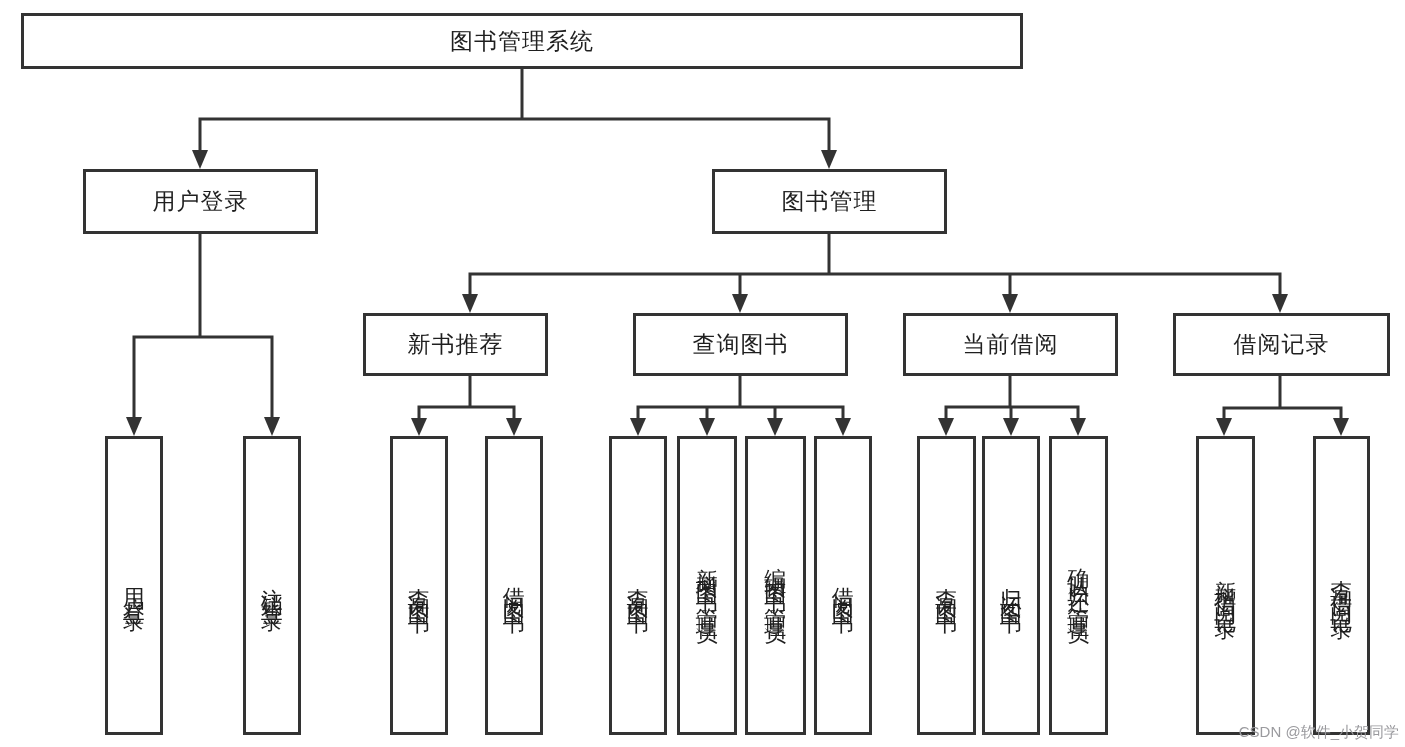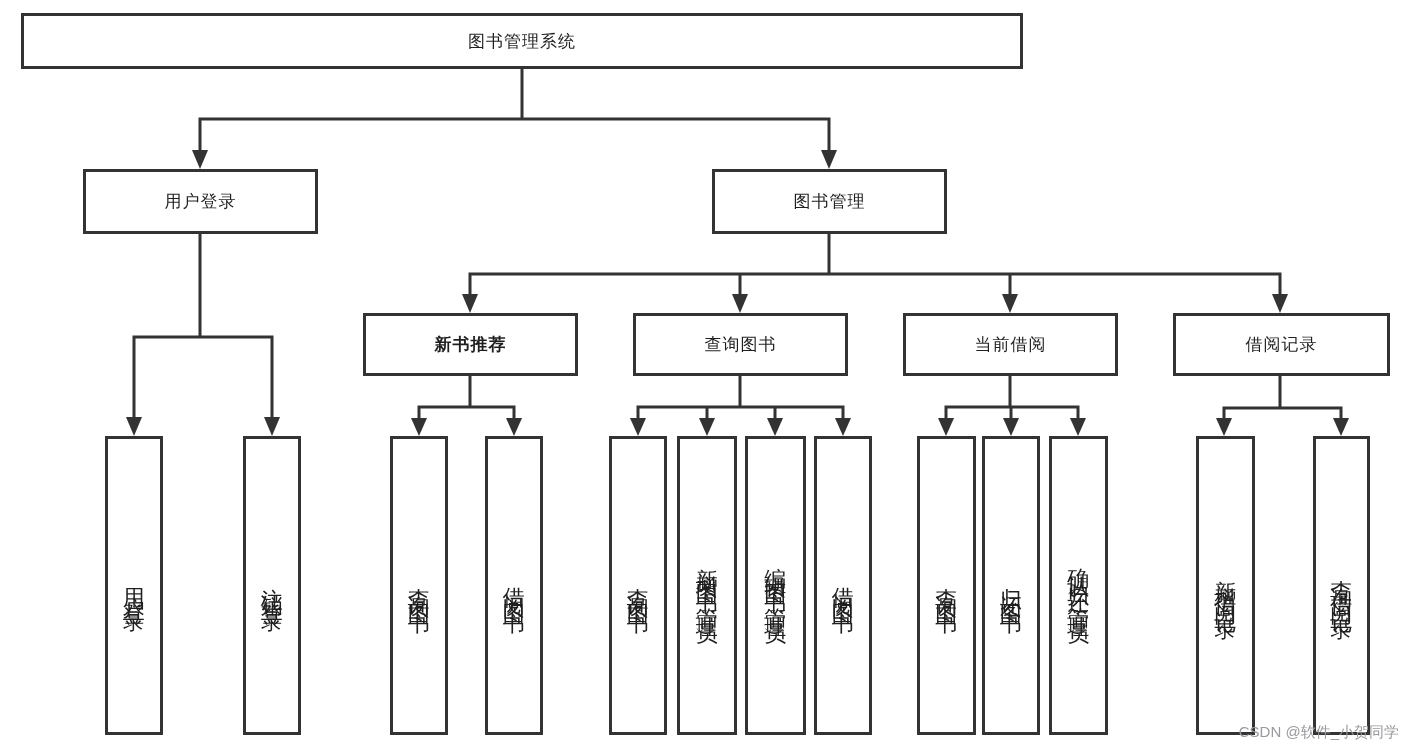--- a/index.html
+++ b/index.html
@@ -16,34 +16,34 @@
   }
   .node {
     position:absolute;
     box-sizing:border-box;
     border:3px solid #333333;
     background:#ffffff;
     display:flex; align-items:center; justify-content:center;
     color:#1f1f1f;
     z-index:2;
   }
-  .hlabel { font-size:17px; letter-spacing:1px; white-space:nowrap; }
+  .hlabel { font-size:23px; letter-spacing:1px; white-space:nowrap; }
   .leaf { top:436px; height:299px; }
   .vlabel {
     writing-mode:vertical-rl;
     text-orientation:mixed;
     font-size:22px;
     letter-spacing:8px;
     line-height:1.15;
     white-space:nowrap;
   }
   #n-root            { left:21px;  top:13px;  width:1002px; height:56px; }
   #n-user-login      { left:83px;  top:169px; width:235px;  height:65px; }
   #n-book-mgmt       { left:712px; top:169px; width:235px;  height:65px;align-items:center; }
-  #n-new-book-rec    { left:363px; top:313px; width:215px;  height:63px;font-weight:bold; }
+  #n-new-book-rec    { left:363px; top:313px; width:185px;  height:63px; }
   #n-book-borrow     { left:633px; top:313px; width:215px;  height:63px; }
   #n-current-borrow  { left:903px; top:313px; width:215px;  height:63px; }
   #n-borrow-records  { left:1173px;top:313px; width:217px;  height:63px; }
   #n-leaf-user-login          { left:105px;  width:58px; }
   #n-leaf-logout              { left:243px;  width:58px; }
   #n-leaf-query-books-a       { left:390px;  width:58px; }
   #n-leaf-borrow-books-a      { left:485px;  width:58px; }
   #n-leaf-query-books-b       { left:609px;  width:58px; }
   #n-leaf-add-books           { left:677px;  width:60px; }
   #n-leaf-edit-books          { left:745px;  width:61px; }

